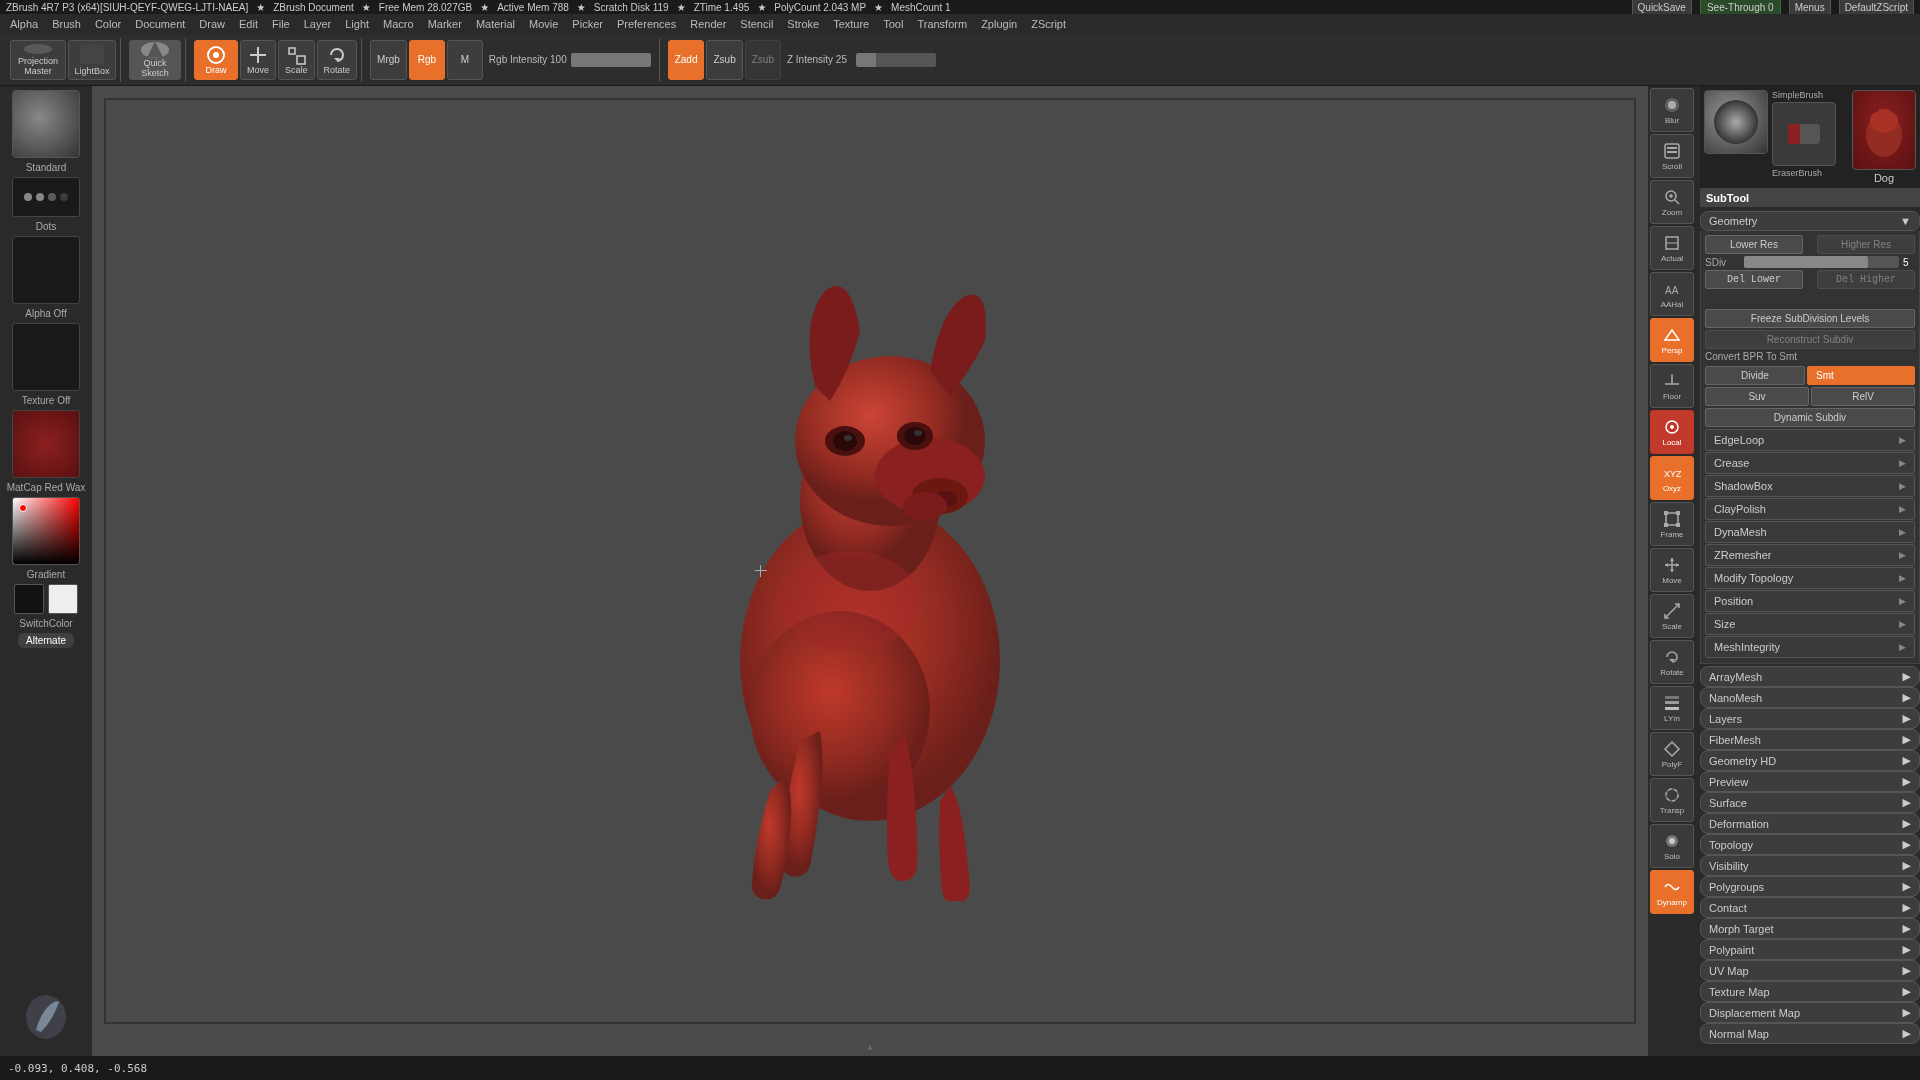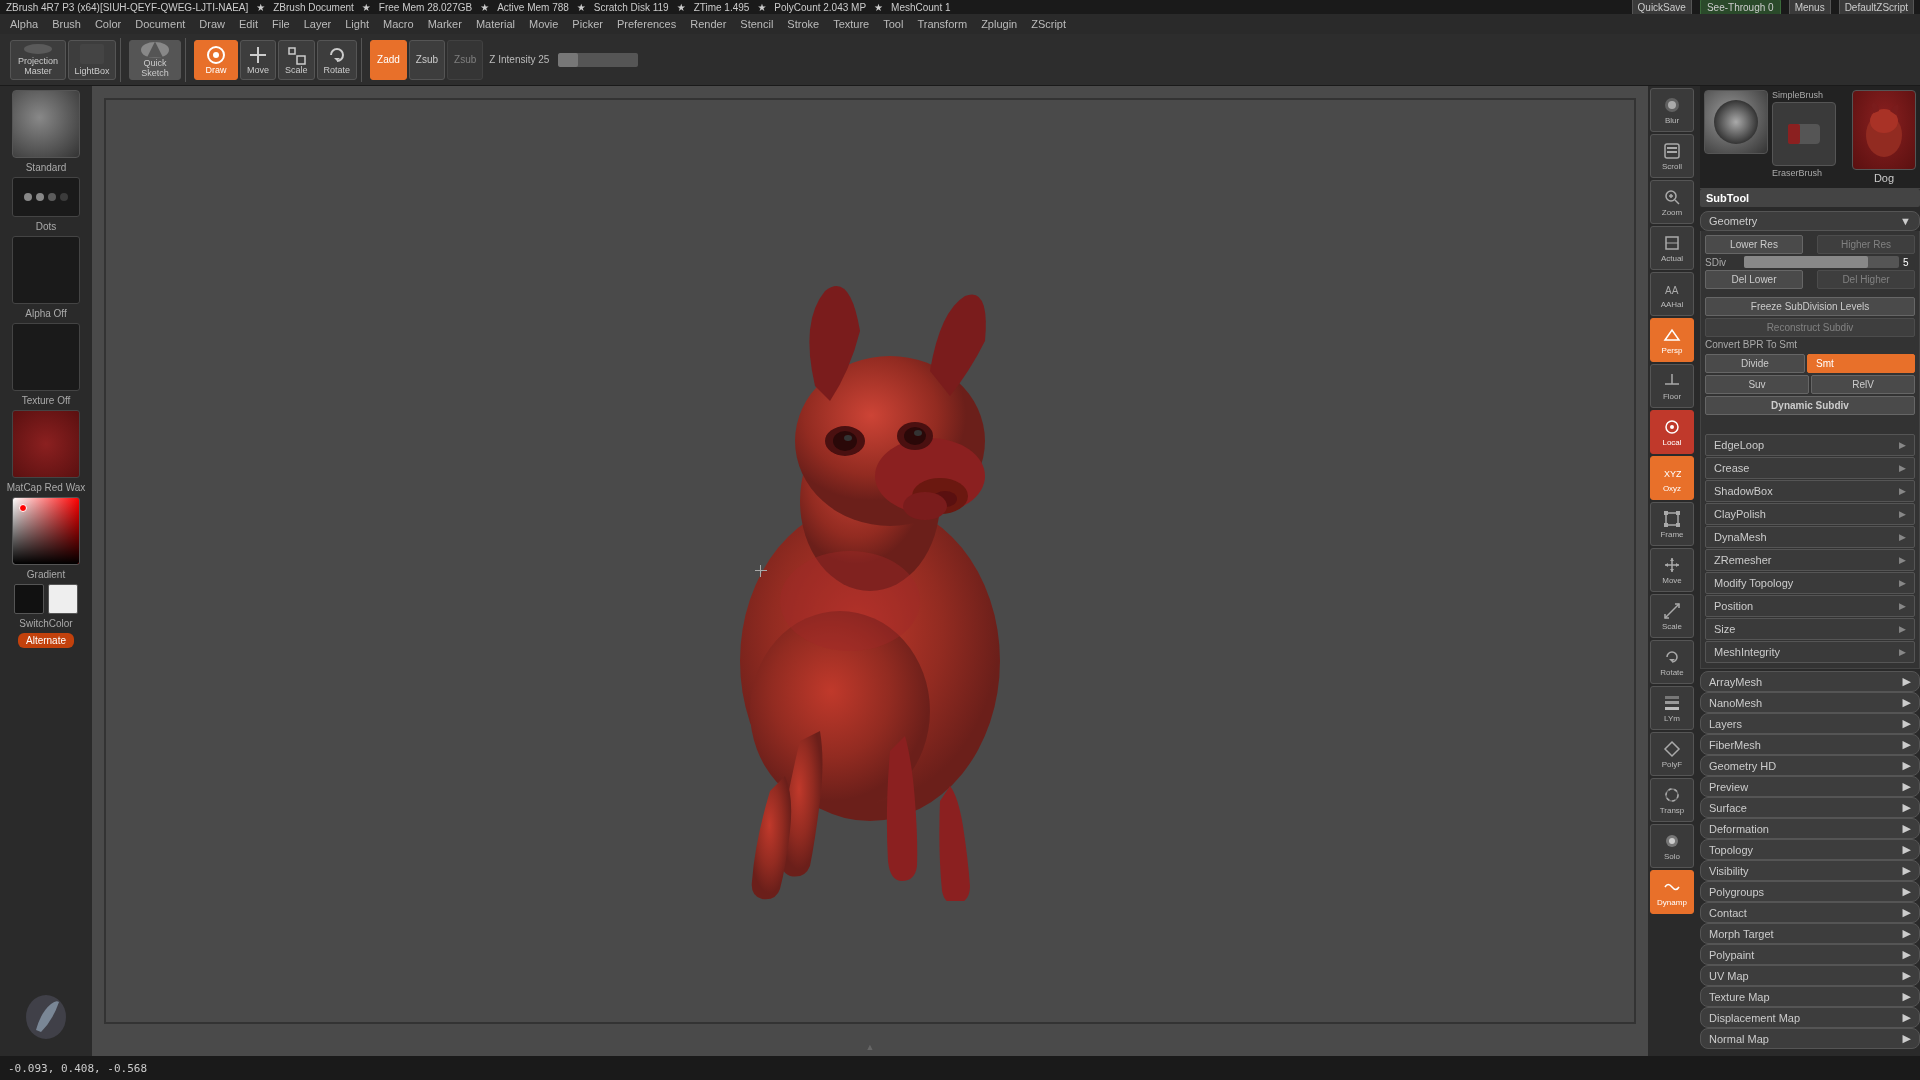--- a/index.html
+++ b/index.html
@@ -189,21 +189,21 @@
       border-radius: 2px;
     }
 
     .gradient-label, .switch-label, .alt-label {
       font-size: 10px;
       color: #aaa;
       text-align: center;
     }
 
     .alt-btn {
-      background: #c2410c;
+      background: #404040;
       color: #fff;
       font-size: 10px;
       padding: 2px 8px;
       border-radius: 6px;
       border: none;
       cursor: pointer;
     }
 
     
     .canvas-area {
@@ -592,20 +592,39 @@
     </div>
     <div class="tb-btn">
       <svg width="20" height="20">
           <path d="M4 10 A6 6 0 1 1 10 16" stroke="#ccc" stroke-width="2" fill="none"></path>
           <path d="M10 16 L7 13 L13 13 Z" fill="#ccc"></path>
         </svg>
       <span style="font-size:9px;">Rotate</span>
     </div>
   </div>
 
+  <div class="toolbar-section">
+    <div class="tb-btn">
+      <span>Mrgb</span>
+    </div>
+    <div class="tb-btn active">
+      <span>Rgb</span>
+    </div>
+    <div class="tb-btn">
+      <span>M</span>
+    </div>
+    <div style="display:flex;flex-direction:column;gap:2px;font-size:10px;padding:0 4px;">
+      <div style="display:flex;align-items:center;gap:4px;">
+        <span style="color:#bbb;min-width:70px;">Rgb Intensity 100</span>
+        <div class="slider-track" style="width:80px;">
+          <div class="slider-fill" style="width:100%"></div>
+        </div>
+      </div>
+    </div>
+  </div>
 
   <div class="toolbar-section">
     <div class="tb-btn active">
       <span>Zadd</span>
     </div>
     <div class="tb-btn">
       <span>Zsub</span>
     </div>
     <div class="tb-btn" style="opacity:0.5;">
       <span>Zsub</span>
@@ -918,21 +937,21 @@
         </div>
 
         <div class="sdiv-row">
           <span class="sdiv-label">SDiv</span>
           <div class="sdiv-track">
             <div class="sdiv-fill" style="width:80%"></div>
           </div>
           <span style="color:#fff;font-size:10px;min-width:12px;">5</span>
         </div>
 
-        <div style="display:flex;gap:14px;margin-bottom:8px;">
+        <div style="display:flex;gap:14px;margin-bottom:20px;font-family:Liberation Mono, monospace;">
           <div class="geo-btn" style="flex:1;">Del Lower</div>
           <div class="geo-btn" style="flex:1;opacity:0.5;">Del Higher</div>
         </div>
 
         <div class="geo-btn" style="width:100%;margin-bottom:2px;">Freeze SubDivision Levels</div>
 
         <div class="geo-btn" style="width:100%;margin-bottom:2px;opacity:0.5;">Reconstruct Subdiv</div>
 
         <div style="display:flex;gap:2px;align-items:center;margin-bottom:4px;font-size:10px;color:#aaa;">
           <span style="flex:1;">Convert BPR To Smt</span>
@@ -940,21 +959,21 @@
 
         <div style="display:flex;gap:2px;margin-bottom:2px;align-items:center;">
           <div class="geo-btn" style="flex:1;">Divide</div>
           <div class="smt-btn">Smt</div>
         </div>
         <div style="display:flex;gap:2px;margin-bottom:2px;">
           <div class="geo-btn" style="flex:1;">Suv</div>
           <div class="geo-btn" style="flex:1;">RelV</div>
         </div>
 
-        <div class="geo-btn" style="width:100%;margin-bottom:19px;font-weight:bold;">Dynamic Subdiv</div>
+        <div class="geo-btn" style="width:100%;margin-bottom:2px;">Dynamic Subdiv</div>
 
         <div class="panel-list-item">
           <span>EdgeLoop</span>
           <span class="arrow">▶</span>
         </div>
 
         <div class="panel-list-item">
           <span>Crease</span>
           <span class="arrow">▶</span>
         </div>

